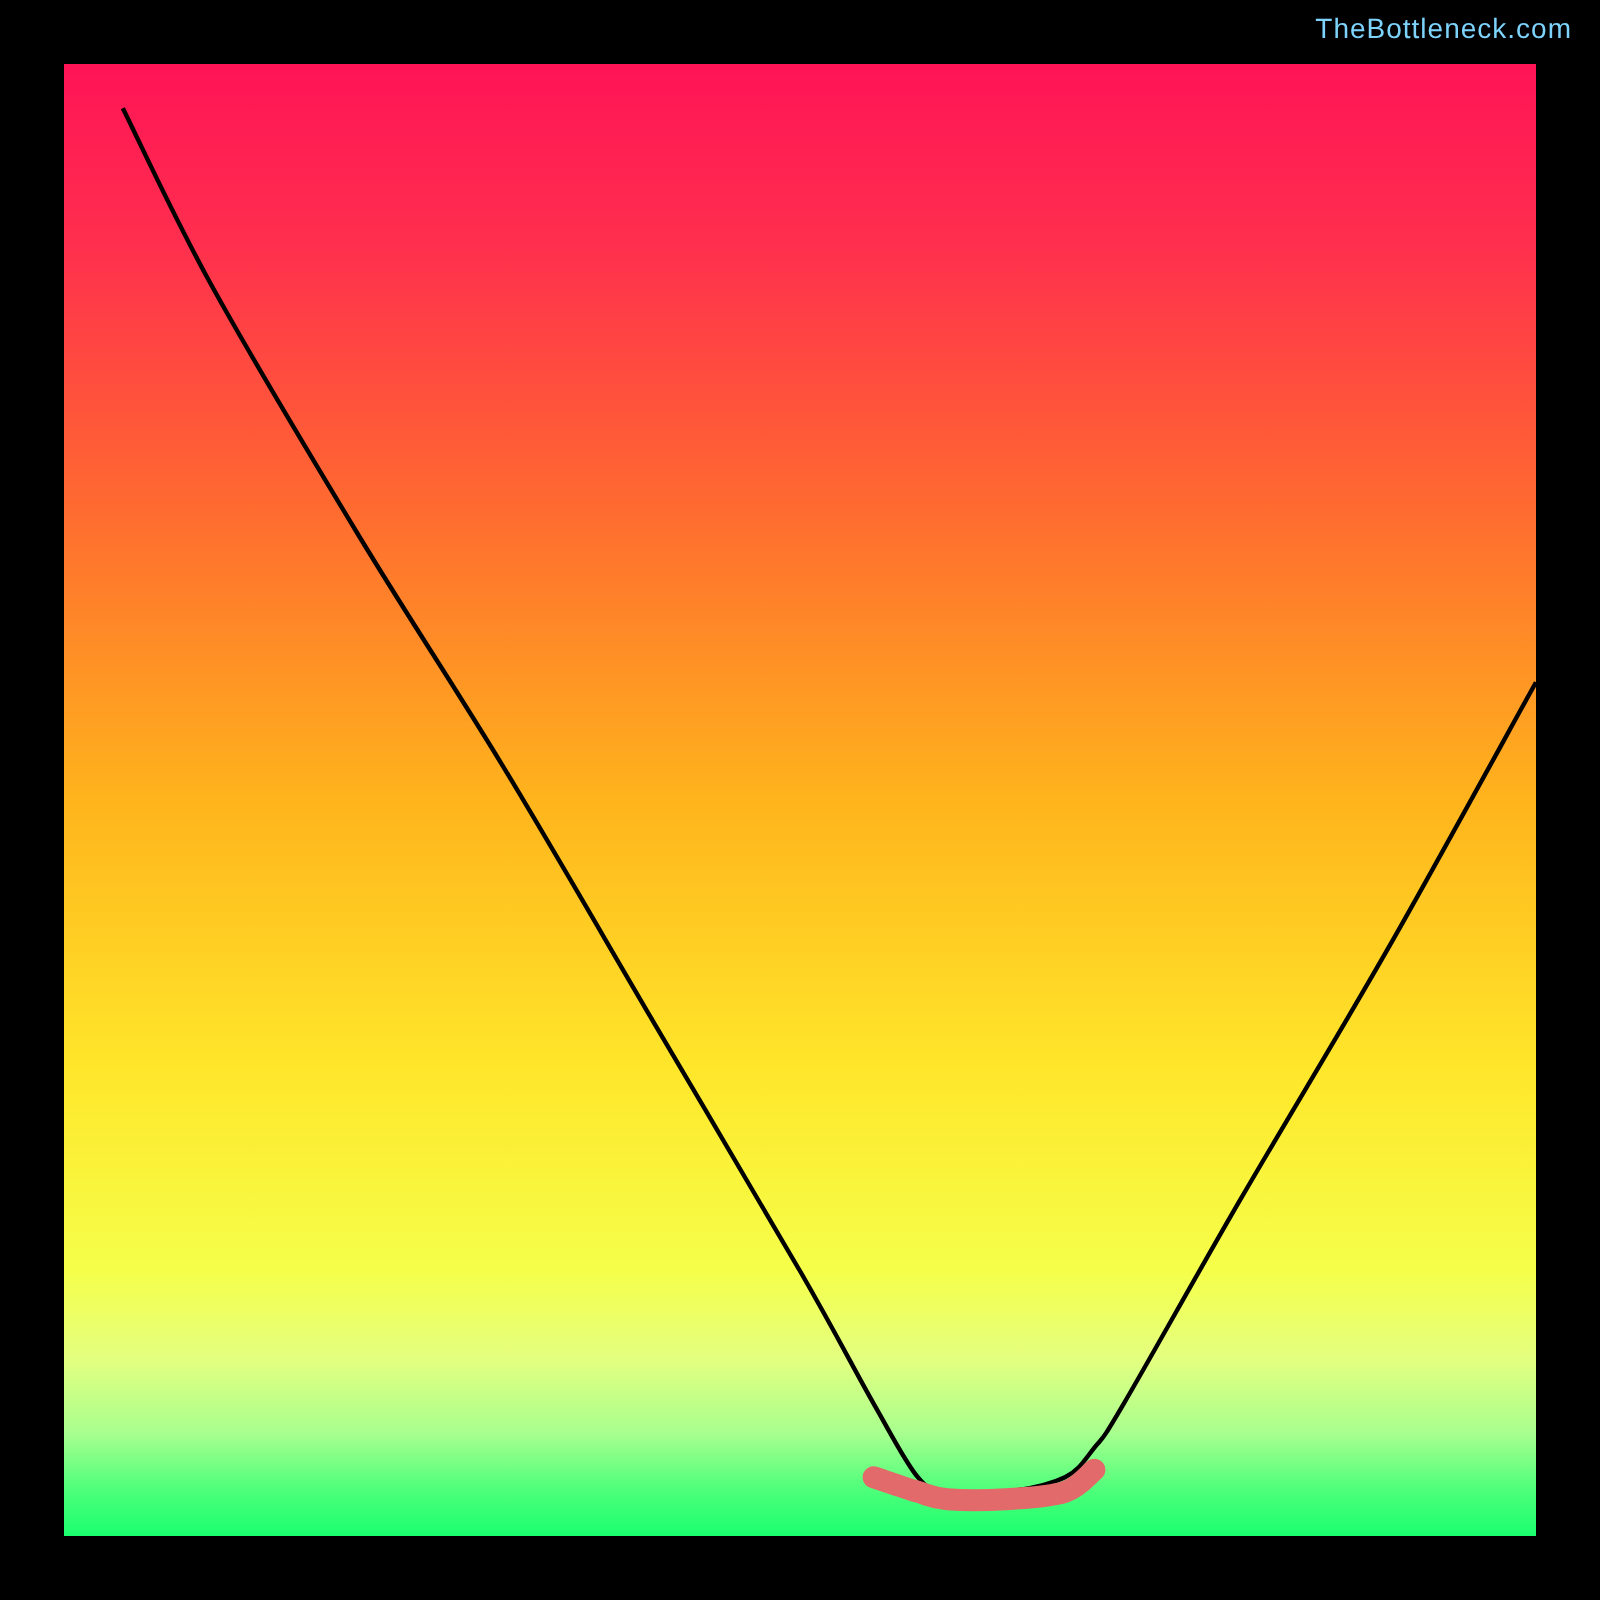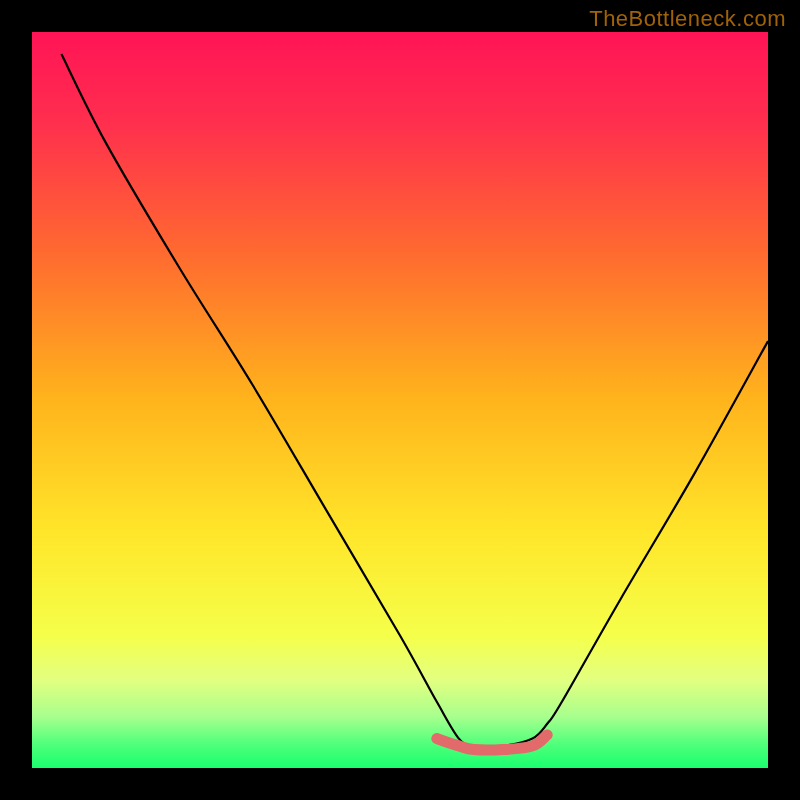--- a/index.html
+++ b/index.html
@@ -16,22 +16,22 @@
     left: 0;
     top: 0;
     width: 800px;
     height: 800px;
     background: #000000;
   }
   .watermark {
     position: absolute;
     top: 6px;
     right: 14px;
-    color: #a16207;
-    font-size: 22px;
+    color: #7dd3fc;
+    font-size: 14px;
     font-weight: 500;
     letter-spacing: 0.5px;
     text-align: right;
   }
   svg {
     display: block;
     position: absolute;
     left: 0;
     top: 0;
   }

